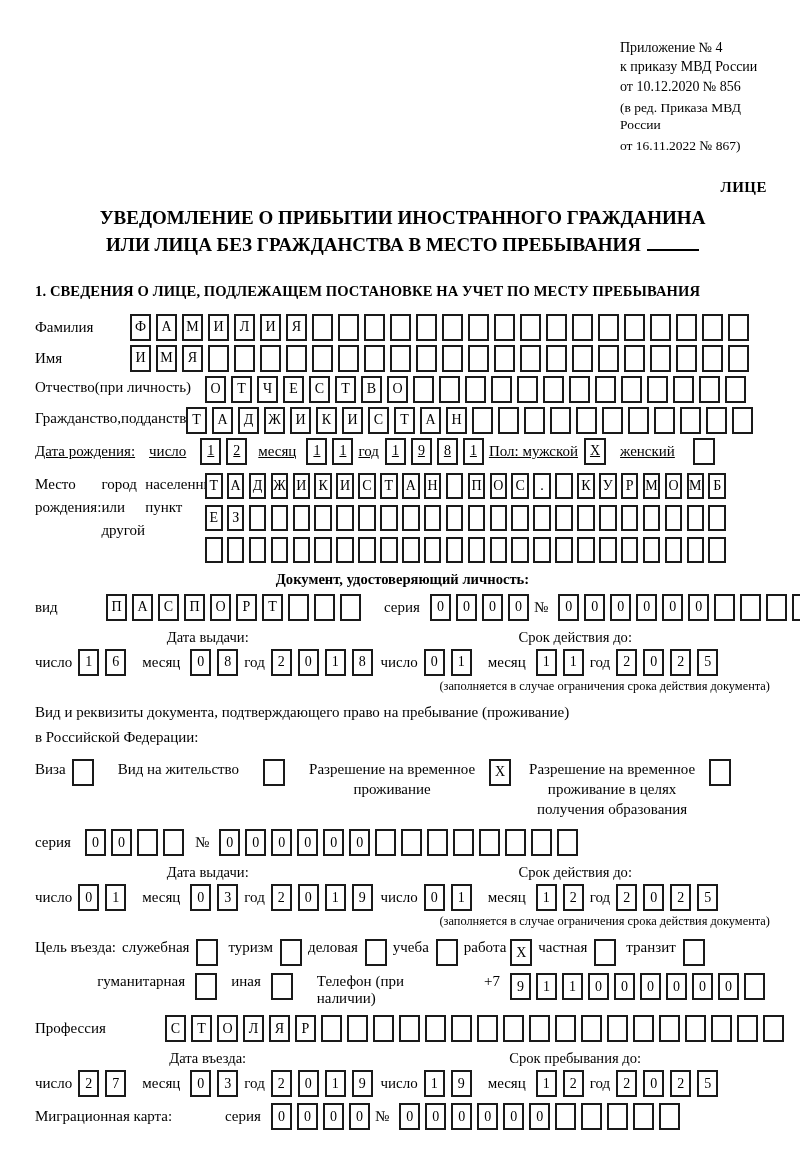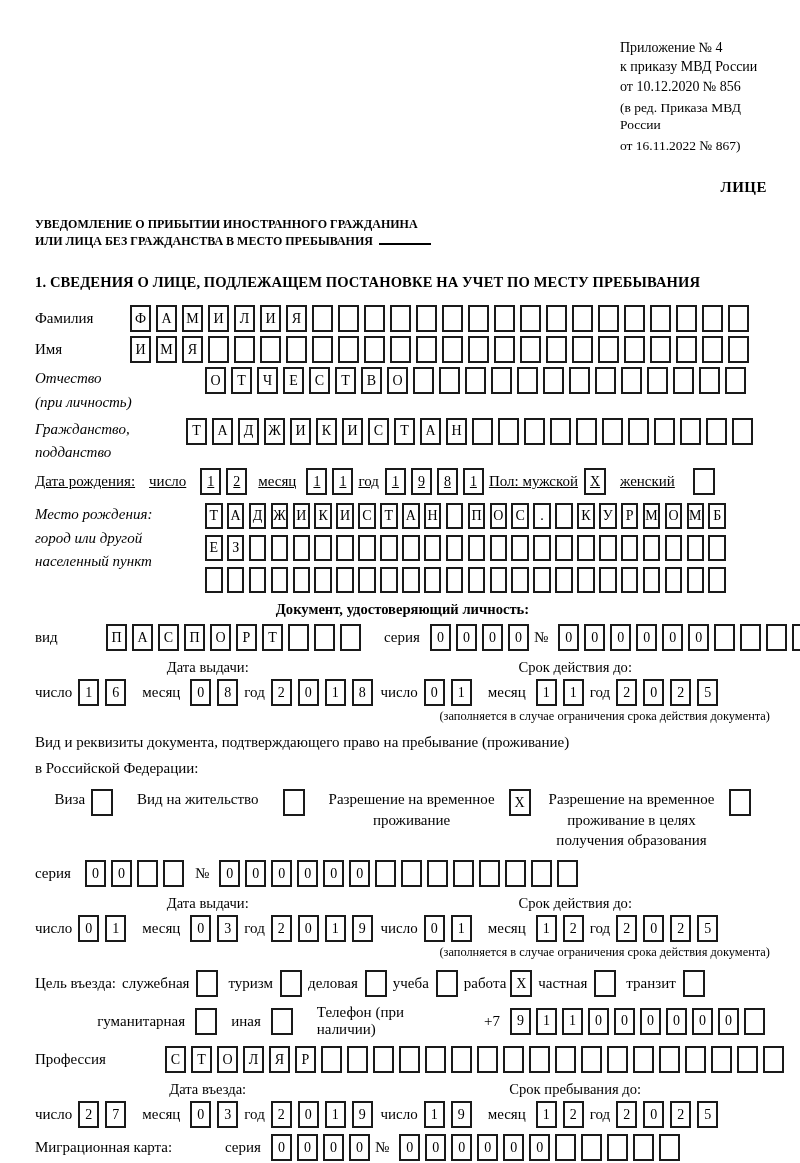--- a/index.html
+++ b/index.html
@@ -3,28 +3,28 @@
 <meta charset="utf-8">
 <style>
   html,body{margin:0;padding:0;background:#fff;}
   body{width:800px;height:1163px;font-family:"Liberation Serif","DejaVu Serif",serif;color:#000;overflow:hidden;}
   .page{padding:38px 30px 0 35px;box-sizing:border-box;width:800px;}
   
   .hdr{margin-left:585px;font-size:14px;line-height:1.38;}
   .hdr .ed{margin-top:3px;font-size:13.5px;line-height:1.3;}
   .forma{text-align:right;font-weight:bold;font-size:15px;margin-top:24px;padding-right:3px;letter-spacing:.5px;}
   
-  .title{font-weight:bold;font-size:12px;line-height:1.45;margin-top:20px;}
+  .title{text-align:center;font-weight:bold;font-size:19px;line-height:1.45;margin-top:8px;}
   .uline{display:inline-block;width:52px;border-bottom:2px solid #000;vertical-align:baseline;margin-left:6px;}
   .sect{font-weight:bold;font-size:14.6px;margin-top:24px;margin-bottom:14px;letter-spacing:.1px;}
   
   .row{display:flex;align-items:center;margin-bottom:4px;}
   .row.top{align-items:flex-start;}
   .lbl{font-size:15px;flex:none;}
-  .lblcol{flex:none;display:flex;flex-direction:column;font-size:15px;line-height:1.55;font-style:italic;}
+  .lblcol{flex:none;display:flex;flex-direction:row;font-size:15px;line-height:1.55;}
   .w95{width:95px;}  .w170{width:170px;}  .w151{width:151px;}  .w125{width:130px;}  .w71{width:71px;}
   
   .cellrow{display:flex;flex:none;}
   .cell{display:inline-flex;flex:none;width:17px;height:23px;border:2px solid #1a1a1a;margin-right:5px;align-items:center;justify-content:center;font-size:14px;box-sizing:content-box;background:#fff;}
   .narrow .cell{width:13.5px;height:22px;margin-right:4.4px;}
   .cb{display:inline-flex;flex:none;width:18px;height:23px;border:2px solid #1a1a1a;align-items:center;justify-content:center;font-size:14px;background:#fff;}
   .stack{display:flex;flex-direction:column;gap:6px;}
   
   .dochead{text-align:center;font-weight:bold;font-size:14.6px;margin:8px 0 6px 0;}
   
@@ -32,25 +32,25 @@
   .datecol{display:flex;flex-direction:column;}
   .datecol.left{width:47%;}
   .datecol.right{width:53%;justify-content:flex-end;}
   .datetitle{text-align:center;font-size:14.6px;margin-bottom:3px;}
   .dateline{display:flex;align-items:center;font-size:15px;}
   .dateline .cell{margin-right:6px;}
   .note{font-size:12.4px;white-space:nowrap;text-align:right;margin-top:3px;}
   .gap6{width:6px;flex:none;} .gap10{width:10px;flex:none;} .gap14{width:14px;flex:none;} .gap18{width:18px;flex:none;} .gap24{width:24px;flex:none;}
   .para{font-size:15px;line-height:1.7;margin-top:6px;}
   
-  .opts{display:flex;align-items:flex-start;margin-top:8px;margin-bottom:10px;justify-content:center;}
+  .opts{display:flex;align-items:flex-start;margin-top:8px;margin-bottom:10px;}
   .opt{display:flex;align-items:flex-start;}
   .optlbl{font-size:15px;line-height:1.35;}
   .optlbl.center{text-align:center;}
-  .purpose{display:flex;align-items:center;font-size:15px;margin-top:10px;}
+  .purpose{display:flex;align-items:flex-start;font-size:15px;margin-top:10px;}
   .purpose .cb{margin-left:7px;}
 </style>
 </head>
 <body>
 
 <div class="page">
 
   <div class="hdr">
     <div>Приложение № 4</div>
     <div>к приказу МВД России</div>

